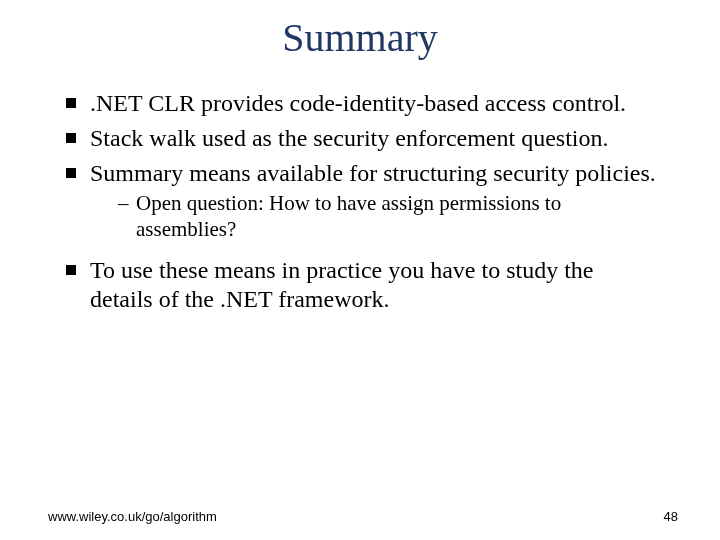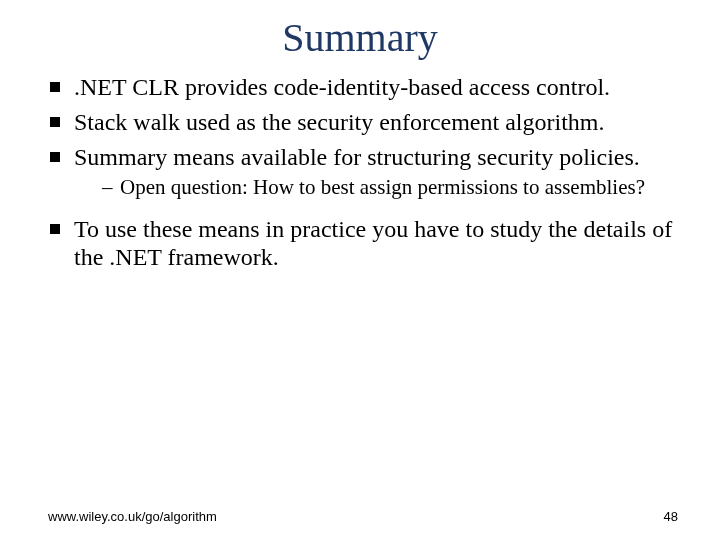--- a/index.html
+++ b/index.html
@@ -25,21 +25,21 @@
     padding-bottom: 12px;
     font-weight: normal;
   }
   .body {
     padding: 0 42px 0 48px;
     font-size: 24px;
     line-height: 1.2;
   }
   ul.top {
     list-style: none;
-    margin: 0;
+    margin: 16px;
     padding: 0;
   }
   ul.top > li {
     position: relative;
     padding: 0 0 6px 26px;
   }
   ul.top > li::before {
     content: "";
     position: absolute;
     left: 2px;
@@ -83,25 +83,25 @@
 </head>
 <body>
 
 <div class="slide">
 
   <div class="title">Summary</div>
 
   <div class="body">
     <ul class="top">
       <li>.NET CLR provides code-identity-based access control.</li>
-      <li>Stack walk used as the security enforcement algorithm.</li>
+      <li>Stack walk used as the security enforcement question.</li>
       <li>
         <span>Summary means available for structuring security policies.</span>
         <ul class="sub">
-          <li>Open question: How to best assign permissions to assemblies?</li>
+          <li>Open question: How to have assign permissions to assemblies?</li>
         </ul>
       </li>
       <li>To use these means in practice you have to study the details of the .NET framework.</li>
     </ul>
   </div>
 
   <div class="footer">
     <span>www.wiley.co.uk/go/algorithm</span>
     <span class="pagenum">48</span>
   </div>

